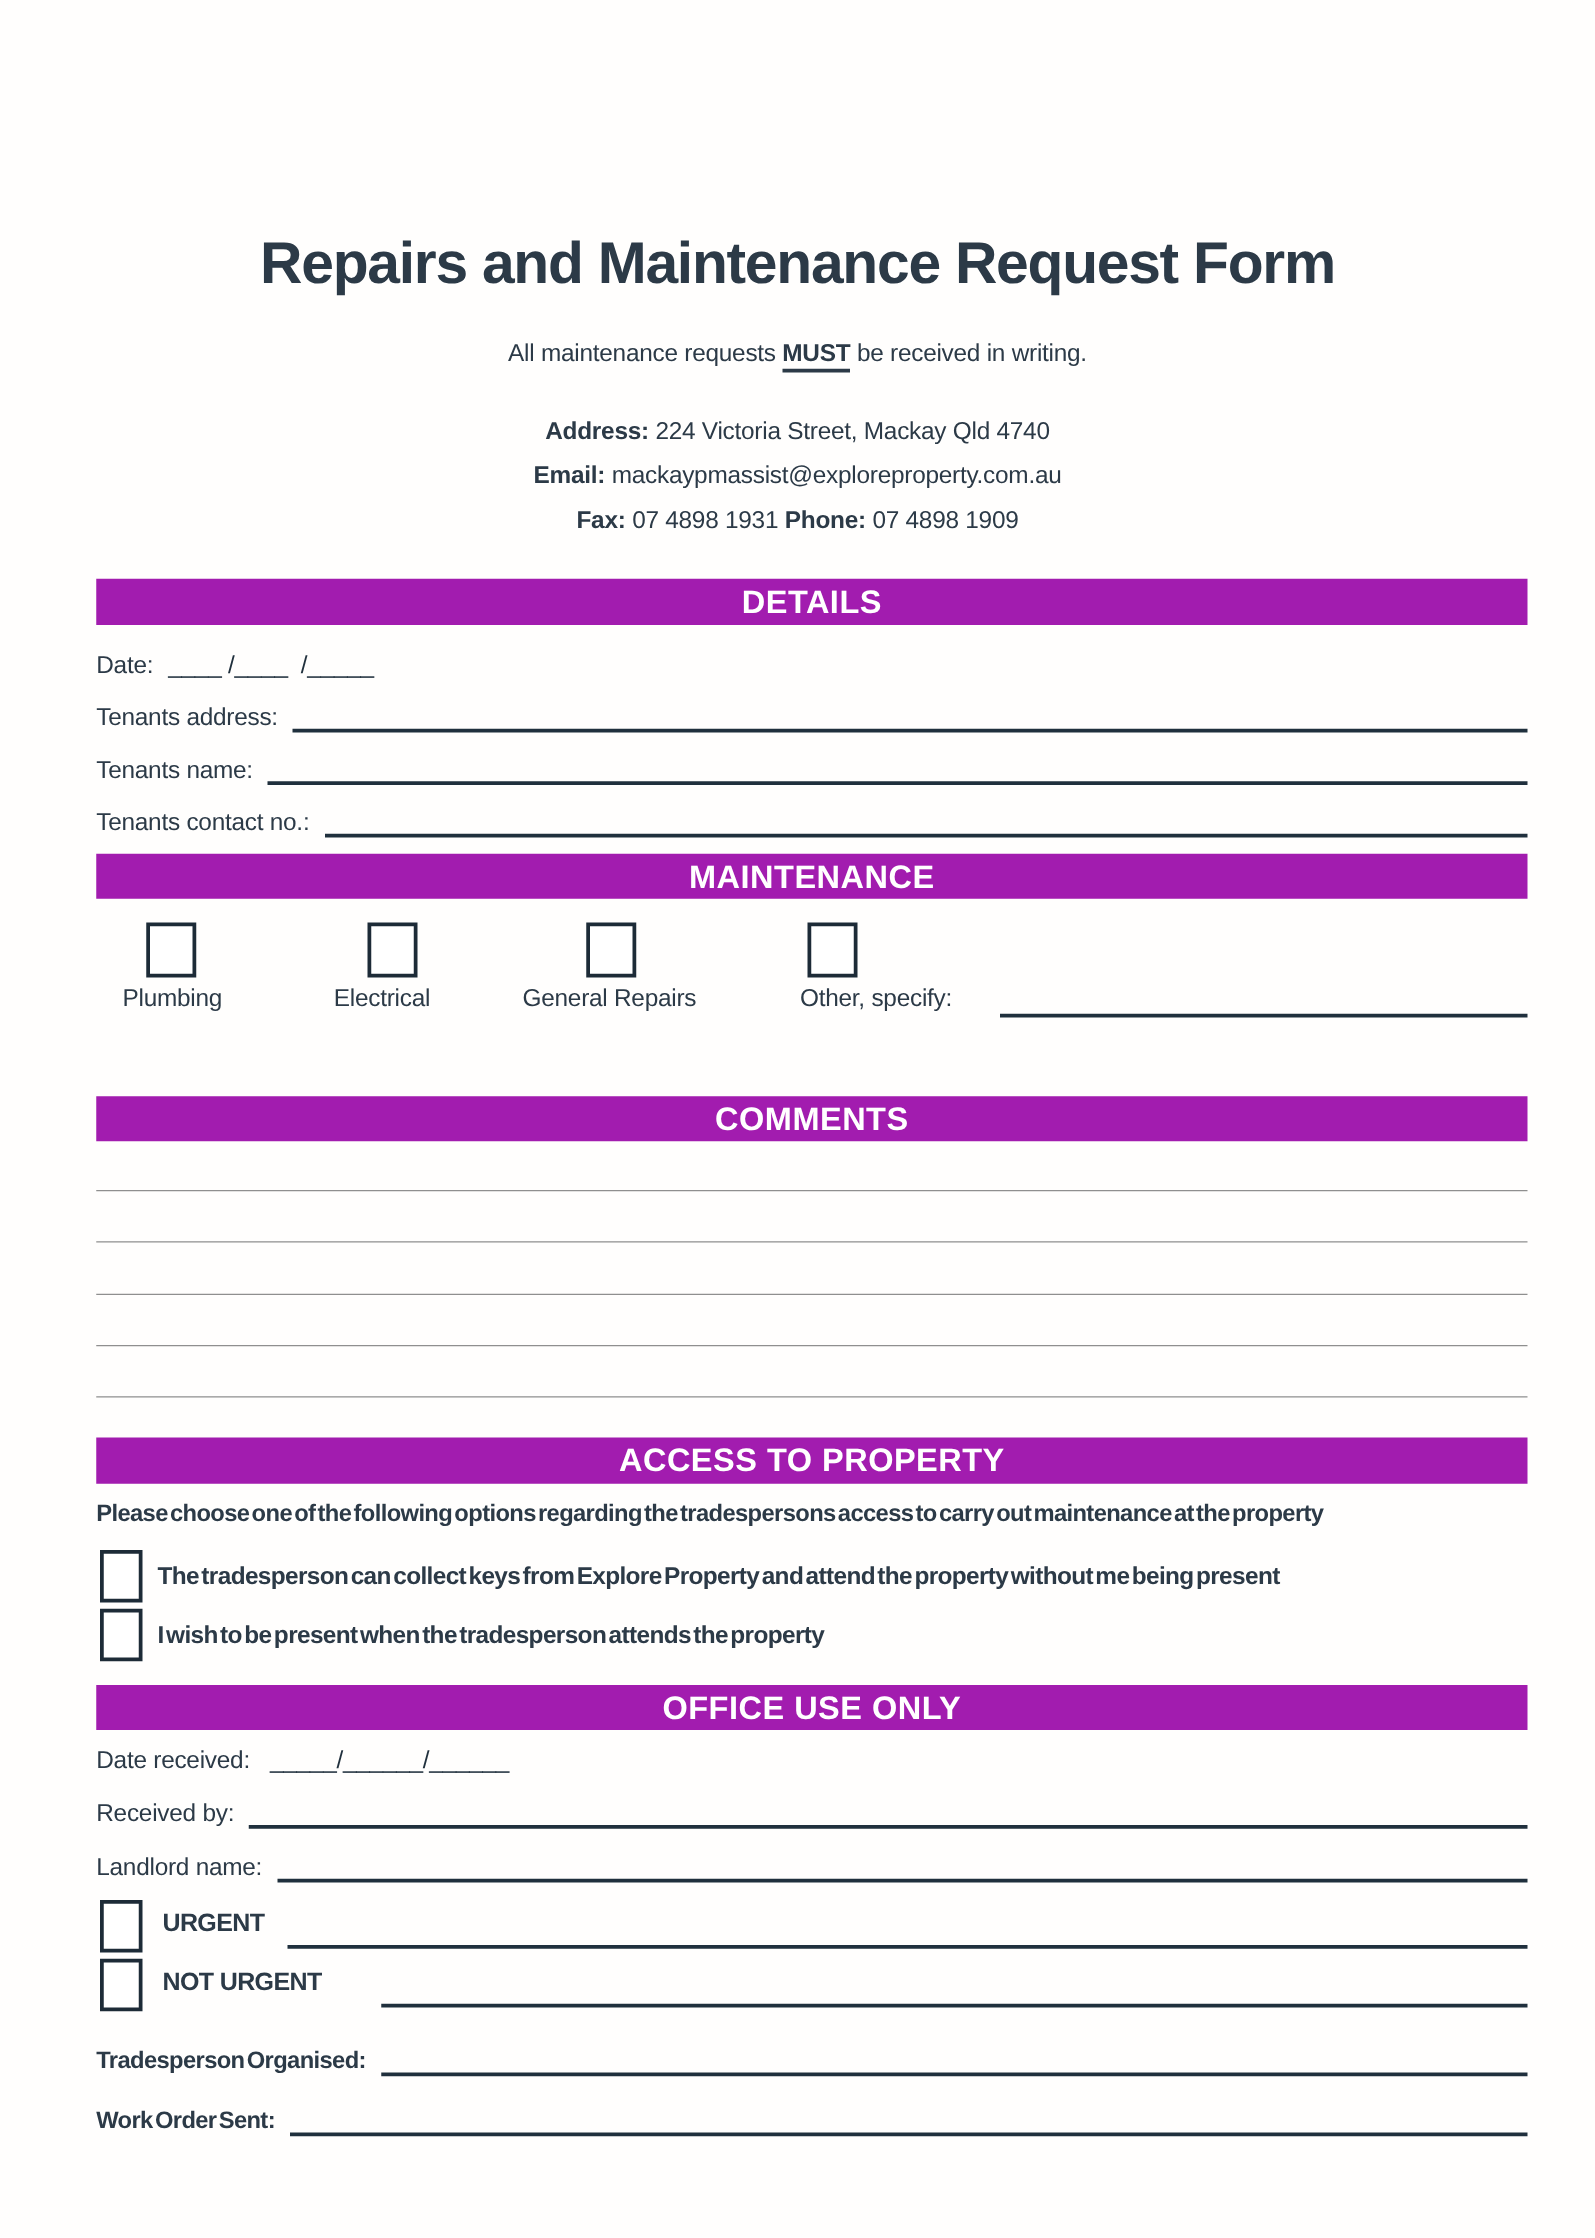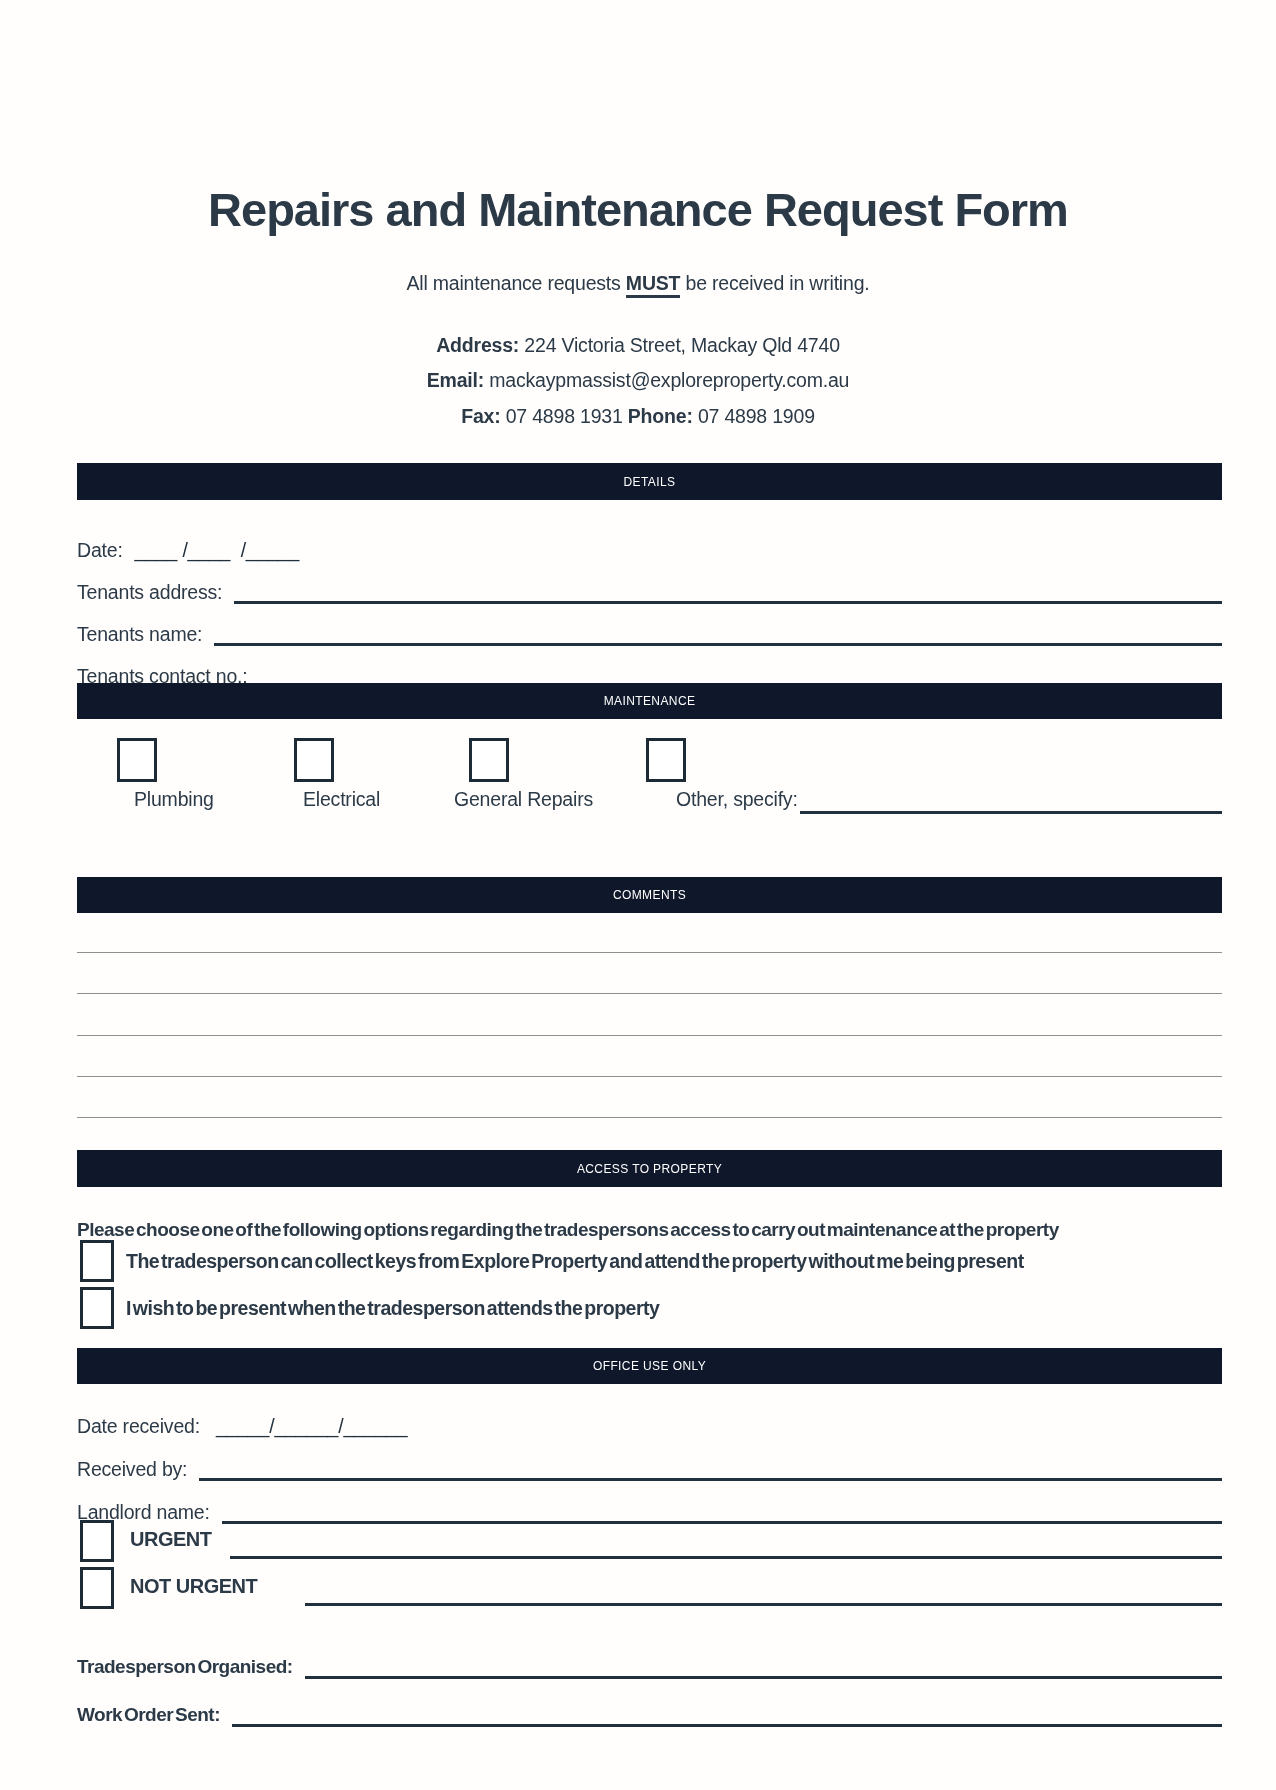--- a/index.html
+++ b/index.html
@@ -8,40 +8,40 @@
     font-family:"Liberation Sans","DejaVu Sans",sans-serif;
     color:#2c3a47;letter-spacing:-0.2px;overflow:hidden;
   }
   .center{position:absolute;left:0;right:0;text-align:center;}
   .title{font-size:47px;font-weight:700;letter-spacing:-1px;color:#2c3a47;}
   .subtitle{font-size:19.5px;}
   .must{font-weight:700;border-bottom:3px solid #2c3a47;padding-bottom:1px;}
   .contact-line{font-size:19.5px;}
   .contact-line b{font-weight:700;}
   .bar{
-    position:absolute;left:77px;right:54px;background:#0f172a;color:#ffffff;
-    font-weight:400;font-size:12px;text-align:center;letter-spacing:0.4px;
+    position:absolute;left:77px;right:54px;background:#a21caf;color:#ffffff;
+    font-weight:700;font-size:26px;text-align:center;letter-spacing:0.4px;
     display:flex;align-items:center;justify-content:center;
   }
   .flexrow{
     position:absolute;left:77px;right:54px;display:flex;align-items:flex-end;
-    gap:12px;font-size:19.5px;line-height:1.25;margin-top:18px;
+    gap:12px;font-size:19.5px;line-height:1.25;
   }
   .flexrow .lbl{white-space:nowrap;}
   .fill{flex:1;border-bottom:3px solid #20303d;height:22px;}
   .slots{color:#20303d;white-space:pre;}
   .cb{
     position:absolute;width:40px;height:44px;box-sizing:border-box;
     border:3.5px solid #1d2b37;background:#fff;
   }
   .cb2{
     width:34px;height:42px;box-sizing:border-box;flex:0 0 auto;
     border:3.5px solid #1d2b37;background:#fff;
   }
-  .mlabel{position:absolute;font-size:19.5px;white-space:nowrap;margin-left:36px;}
+  .mlabel{position:absolute;font-size:19.5px;white-space:nowrap;}
   .hline{position:absolute;border-top:3px solid #20303d;height:0;}
   .cline{position:absolute;left:77px;right:54px;border-top:1.5px solid #8f8f8f;height:0;}
   .bold-cond{font-weight:700;letter-spacing:-0.5px;word-spacing:-3px;}
   .opt{
     position:absolute;left:80px;right:54px;display:flex;align-items:center;gap:12px;
     font-size:19.5px;
   }
   .office-label{position:absolute;font-size:20px;font-weight:700;letter-spacing:-0.5px;white-space:nowrap;}
 </style>
 </head>

